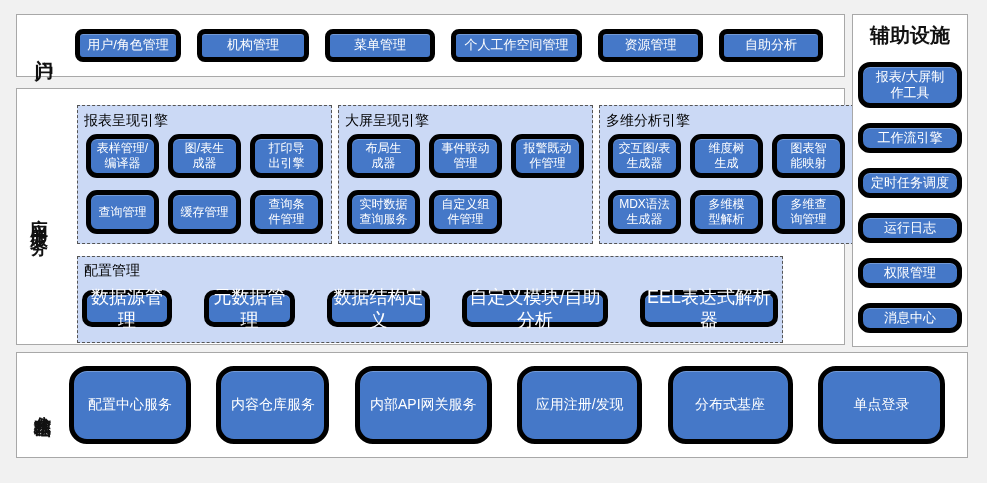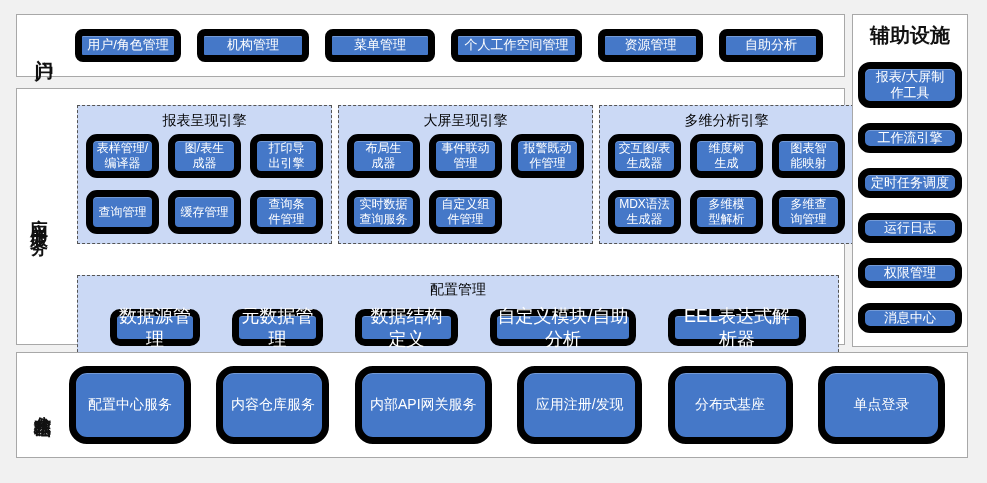--- a/index.html
+++ b/index.html
@@ -20,51 +20,51 @@
 
   .vlabel {
     position:absolute; writing-mode:vertical-lr; text-orientation:upright;
     font-weight:700; color:#111; top:50%; transform:translateY(-50%);
   }
   .vlabel-portal { left:14px; font-size:19px; letter-spacing:2px; }
   .vlabel-app    { left:10px; font-size:18px; letter-spacing:6px; }
   .vlabel-dist   { left:14px; font-size:17px; letter-spacing:1px; }
 
   .btn {
-    background:#4578C8; color:#ffffff; border:7px solid #000000;
+    background:#4578C8; color:#ffffff; border:5px solid #000000;
     display:flex; align-items:center; justify-content:center;
     text-align:center; white-space:pre-line; line-height:1.25;
     box-shadow:inset 0 1px 0 rgba(255,255,255,.25);
     cursor:default; flex:0 0 auto;
   }
 
   
   .portal-row {
     position:absolute; left:58px; right:8px; top:0; bottom:0;
     display:flex; align-items:center; gap:16px;
   }
   .portal-row .btn { height:33px; font-size:13px; border-radius:8px; }
 
   
   .engines { position:absolute; left:60px; top:16px; display:flex; gap:6px; }
   .panel {
     background:#CBD9F5; border:1px dashed #555555;
   }
   .panel-engine { width:255px; height:139px; padding:3px 6px; }
   .panel-title {
-    text-align:center; font-size:14px; color:#000; padding:3px 0 4px;
+    text-align:left; font-size:14px; color:#000; padding:3px 0 4px;
   }
   .engine-grid {
     display:grid; grid-template-columns:repeat(3,1fr); gap:12px 9px; padding:0 2px;
   }
   .engine-grid .btn { height:44px; font-size:12px; border-radius:11px; padding:2px; }
 
   
   .panel-config {
-    position:absolute; left:60px; top:167px; width:762px; height:87px; padding:2px 16px;margin-top:19px;
+    position:absolute; left:60px; top:167px; width:706px; height:87px; padding:2px 6px;
   }
   .config-row { display:flex; justify-content:center; gap:32px; margin-top:6px; }
   .config-row .btn { height:37px; font-size:18px; border-radius:10px; }
 
   
   .dist-row {
     position:absolute; left:52px; right:22px; top:0; bottom:0;
     display:flex; align-items:center; justify-content:space-between;gap:16px;
   }
   .dist-row .btn { height:78px; font-size:14px; border-radius:18px; }

